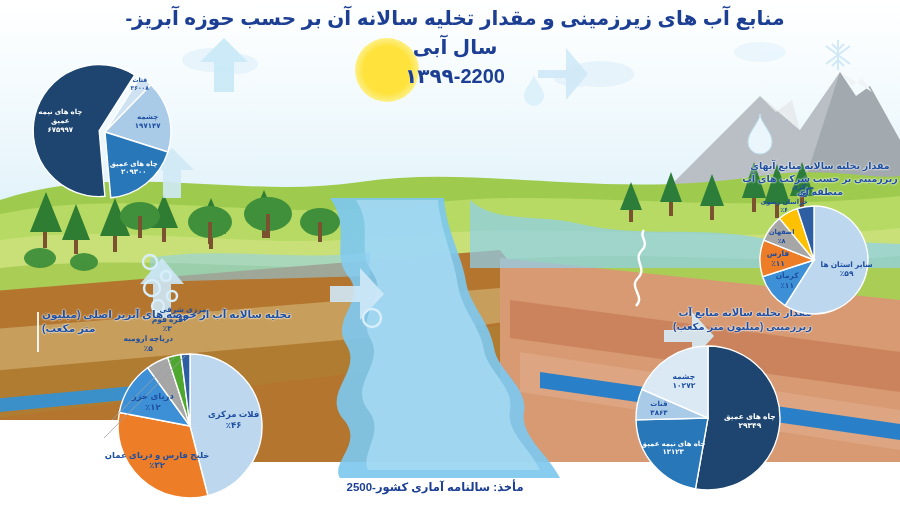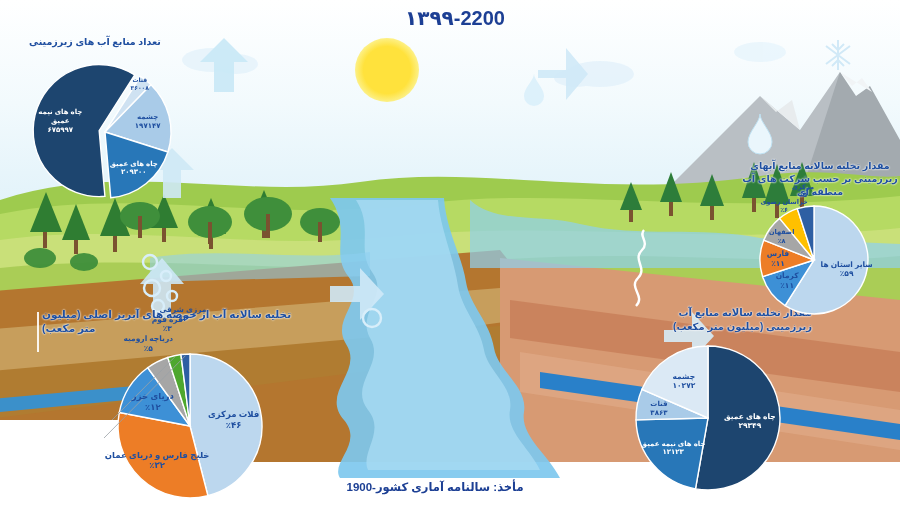--- a/index.html
+++ b/index.html
@@ -209,24 +209,24 @@
       <g stroke="#ffffff" stroke-width="2.4" fill="none">
         <path d="M636 306 c10 -10 -8 -18 2 -28 c10 -10 -6 -18 4 -28 c8 -8 -4 -14 2 -20"></path>
       </g>
       <g stroke="#ffffff" stroke-width="2" fill="none" opacity="0.9">
         <path d="M38 352 l0 -40"></path>
       </g>
     </svg>
   </div>
 
   <div class="title">
+    <div>منابع آب های زیرزمینی و مقدار تخلیه سالانه آن بر حسب حوزه آبریز-سال آبی</div>
     <div>۱۳۹۹-2200</div>
   </div>
 
-  <div class="chart-caption" id="cap-count">تعداد منابع آب های زیرزمینی</div>
   <div class="chart-caption" id="cap-basins">تخلیه سالانه آب از حوضه های آبریز اصلی (میلیون متر مکعب)</div>
   <div class="chart-caption" id="cap-regional">مقدار تخلیه سالانه منابع آبهای زیرزمینی بر حسب شرکت های آب منطقه ای</div>
   <div class="chart-caption" id="cap-discharge">مقدار تخلیه سالانه منابع آب زیرزمینی (میلیون متر مکعب)</div>
 
   <div class="pie-wrap" style="left:10px; top:52px;">
     <svg width="190" height="160" viewBox="0 0 190 160">
       <g id="pie1-slices">
           <path d="M 89.1730130712937 78.5695373710978 L 94.92529209263913 144.318387445153 A 66 66 0 1 1 124.71779711531022 22.958672180343683 Z" fill="#1d456f" stroke="#ffffff" stroke-width="1.4"></path>
           <path d="M 95 80 L 130.54478404401652 24.38913480924589 A 66 66 0 0 1 140.99266266370142 32.66423148291596 Z" fill="#cfe2f2" stroke="#ffffff" stroke-width="1.4"></path>
           <path d="M 95 80 L 140.99266266370142 32.66423148291596 A 66 66 0 0 1 157.89946770229372 99.99142222974916 Z" fill="#a9cbe8" stroke="#ffffff" stroke-width="1.4"></path>
@@ -297,15 +297,15 @@
         </g>
       <g id="pie4-labels">
           <text x="123.83999918634119" y="77.01257670048948" fill="#ffffff" font-size="7.5" class="slice-label" direction="rtl"><tspan x="123.83999918634119" dy="0">چاه های عمیق</tspan><tspan x="123.83999918634119" dy="9.375">۲۹۳۴۹</tspan></text>
           <text x="47.15318645354412" y="103.68831306714614" fill="#ffffff" font-size="7" class="slice-label" direction="rtl"><tspan x="47.15318645354412" dy="0">چاه های نیمه عمیق</tspan><tspan x="47.15318645354412" dy="8.75">۱۲۱۲۳</tspan></text>
           <text x="32.91772175998914" y="64.12427964073208" fill="#1f4fa0" font-size="7" class="slice-label" direction="rtl"><tspan x="32.91772175998914" dy="0">قنات</tspan><tspan x="32.91772175998914" dy="8.75">۳۸۶۳</tspan></text>
           <text x="57.874783183709155" y="36.55361548240157" fill="#1f4fa0" font-size="7.5" class="slice-label" direction="rtl"><tspan x="57.874783183709155" dy="0">چشمه</tspan><tspan x="57.874783183709155" dy="9.375">۱۰۲۷۲</tspan></text>
         </g>
     </svg>
   </div>
 
-  <div class="source">مأخذ: سالنامه آماری کشور-1900</div>
+  <div class="source">مأخذ: سالنامه آماری کشور-2500</div>
 
 </div>
 
 </body></html>

